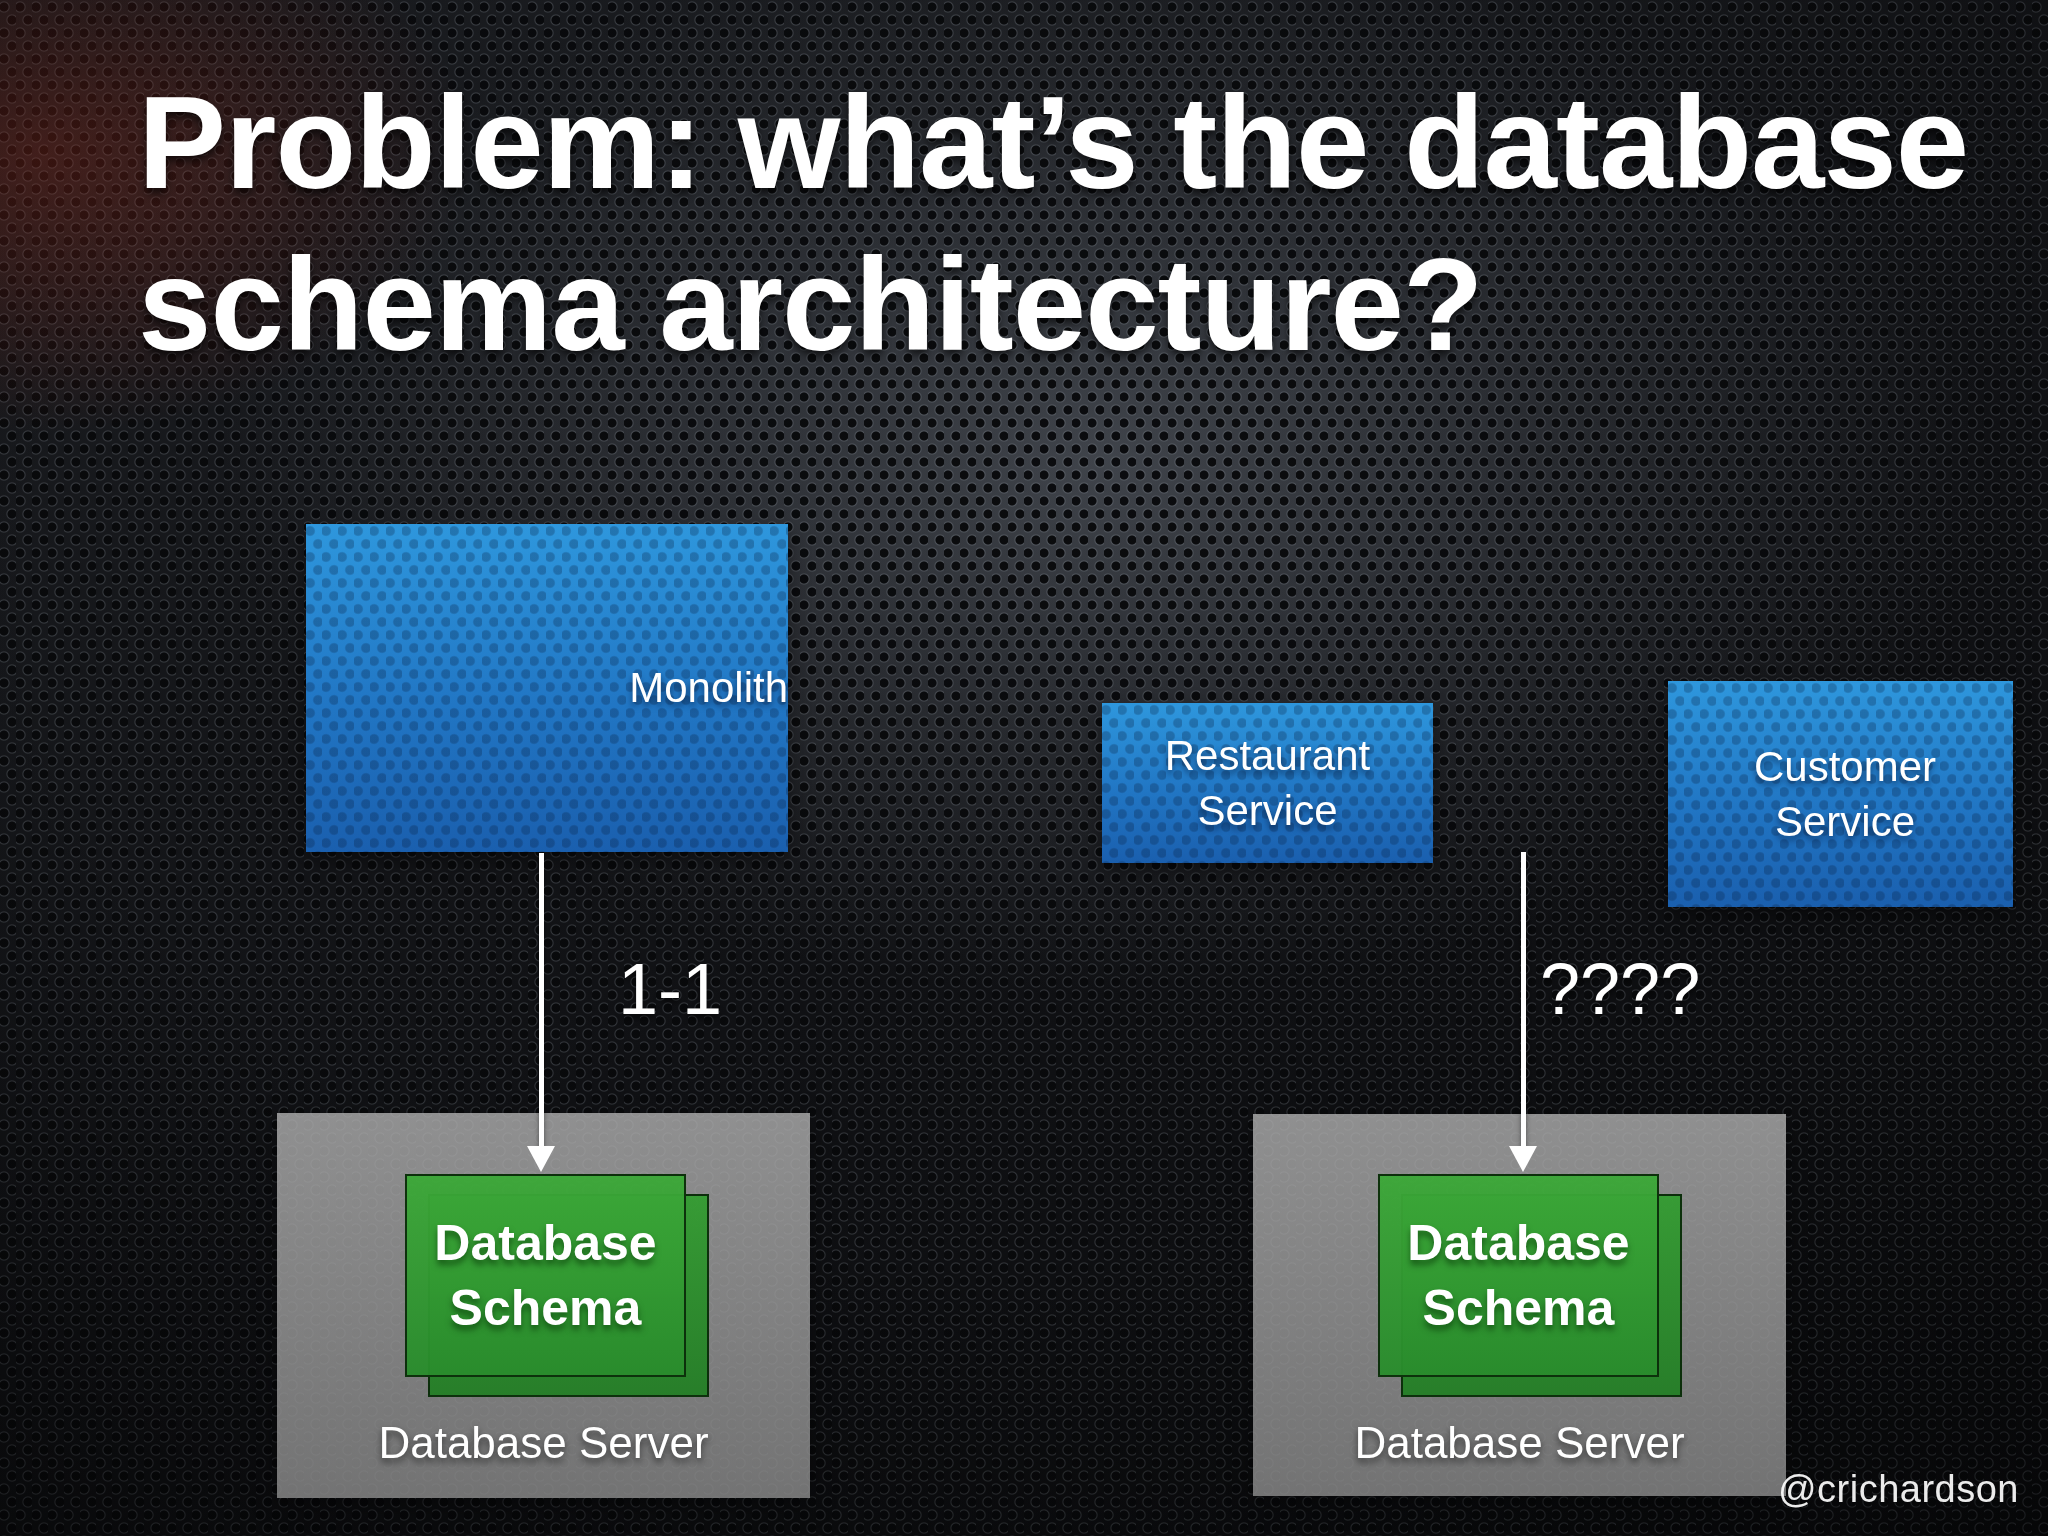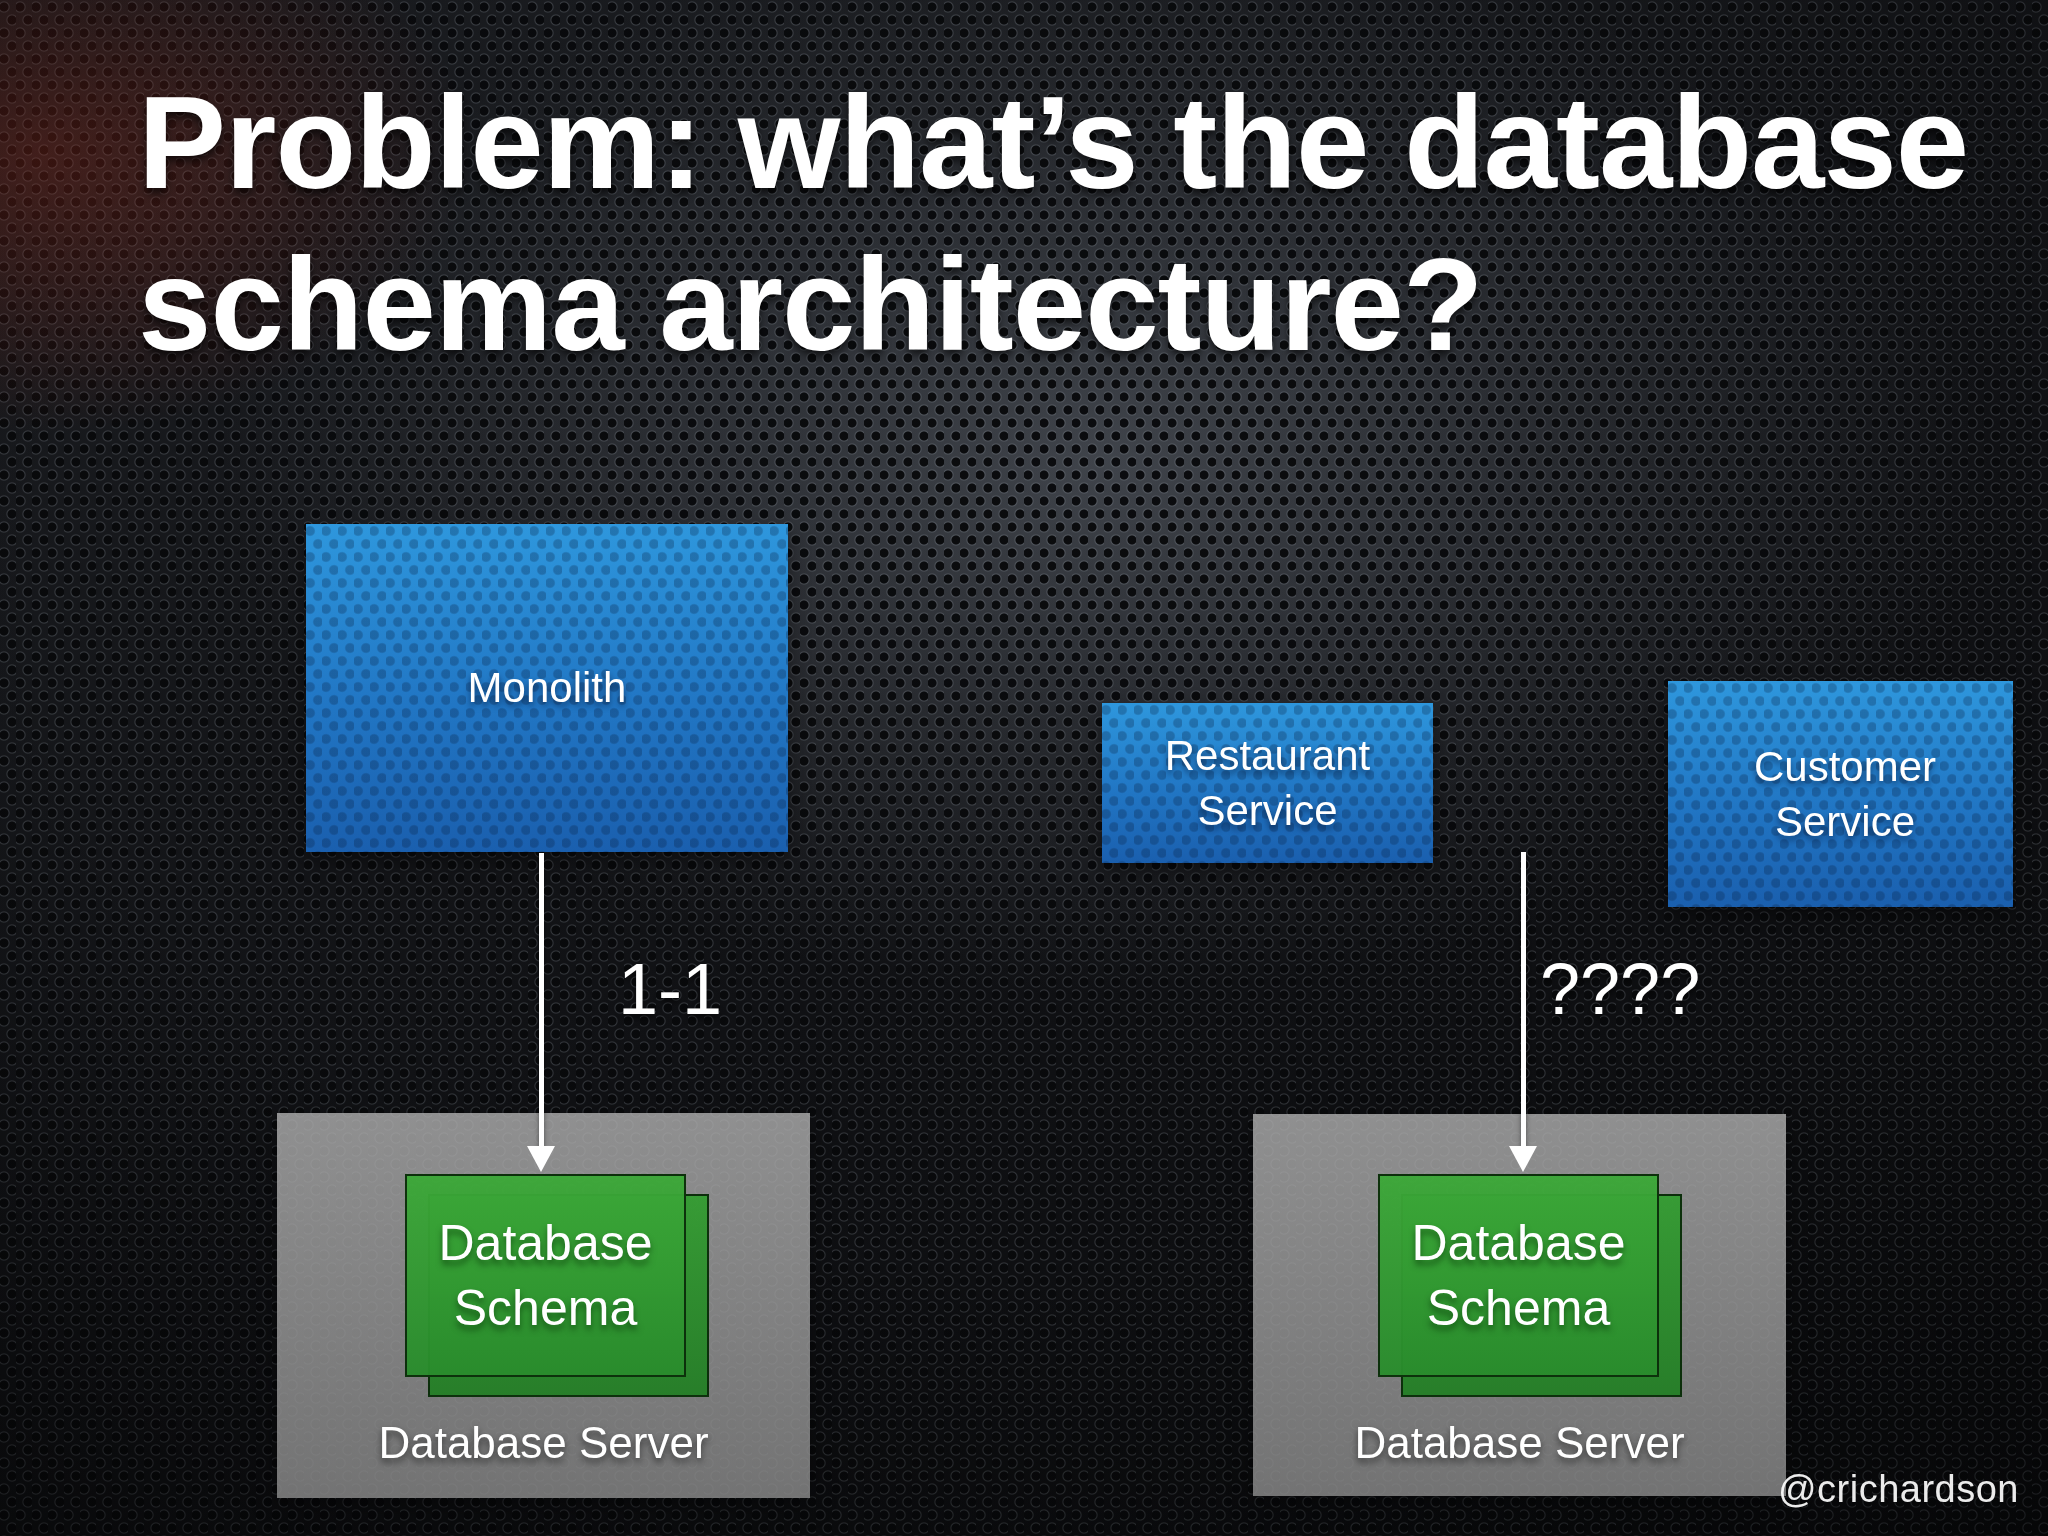--- a/index.html
+++ b/index.html
@@ -70,20 +70,21 @@
     background: linear-gradient(180deg, rgba(172,172,172,0.82), rgba(138,138,138,0.82));
     box-shadow: 0 6px 24px rgba(0,0,0,0.35);
   }
 
   .green {
     background: linear-gradient(180deg, rgba(60,168,56,0.96), rgba(41,140,44,0.96));
     border: 2px solid rgba(9,38,8,0.9);
     font-size: 50px;
     line-height: 1.3;
     text-shadow: 0 5px 6px rgba(0,40,0,0.55);
+    font-weight: bold;
   }
   .green.back {
     background: linear-gradient(180deg, rgba(52,156,50,0.96), rgba(36,126,38,0.96));
   }
 
   .two-line { white-space: pre-line; }
 
   .server-label {
     position: absolute;
     text-align: center;
@@ -128,21 +129,21 @@
 
 <div class="slide">
 
   <div class="title">
     <div>Problem: what’s the database</div>
     <div>schema architecture?</div>
   </div>
 
   <div class="box gray" style="left:277px; top:1113px; width:533px; height:385px;"></div>
 
-  <div class="box blue" style="left:306px; top:524px; width:482px; height:328px;">
+  <div class="box blue" style="left:306px; top:524px; width:482px; height:328px;justify-content:flex-end;">
     <span>Monolith</span>
   </div>
 
   <div class="box green back" style="left:428px; top:1194px; width:277px; height:199px;"></div>
   <div class="box green" style="left:405px; top:1174px; width:277px; height:199px;">
     <span class="two-line">Database
 Schema</span>
   </div>
 
   <div>

